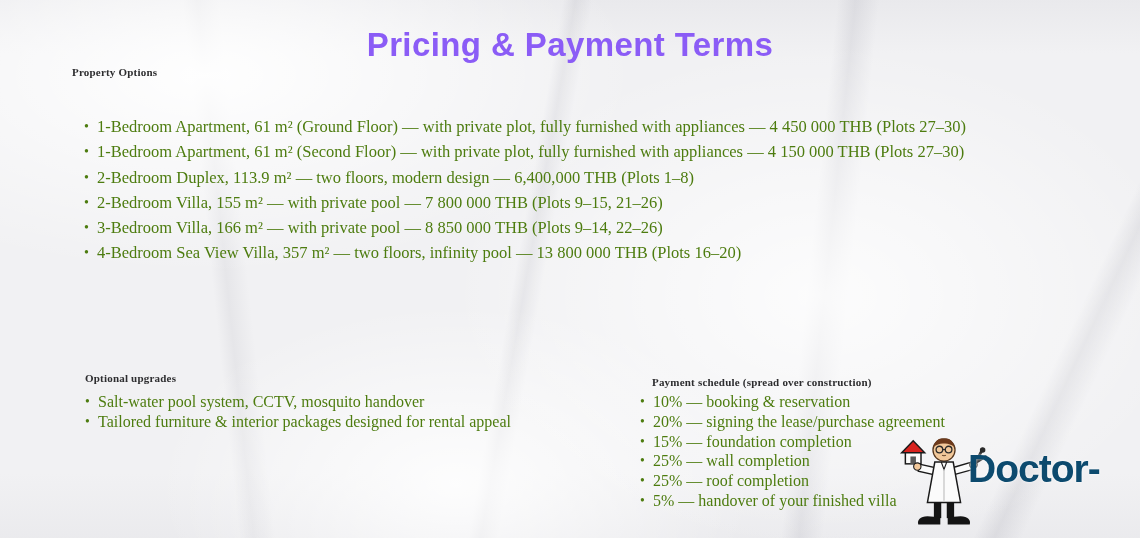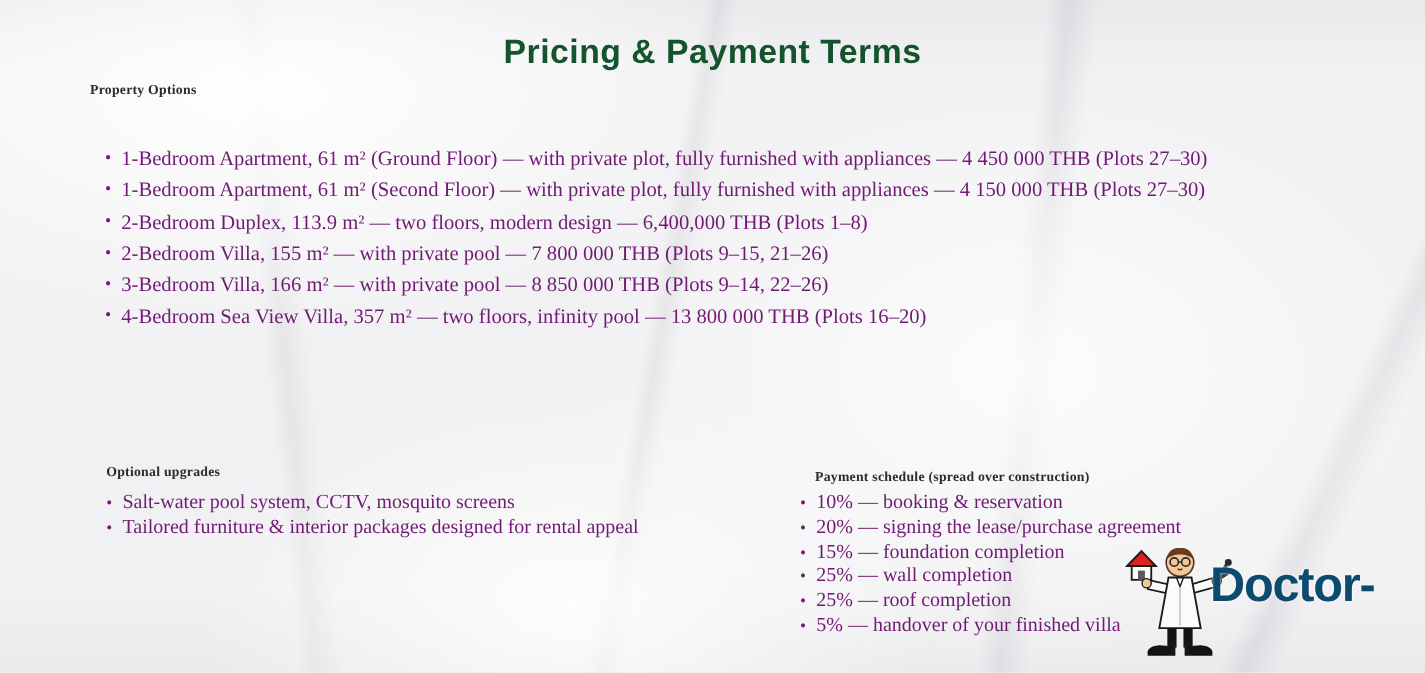--- a/index.html
+++ b/index.html
@@ -15,32 +15,32 @@
       linear-gradient(100deg, rgba(0,0,0,0) 45.6%, rgba(150,150,162,.16) 46.6%, rgba(0,0,0,0) 48%),
       linear-gradient(84deg, rgba(0,0,0,0) 20%, rgba(150,150,162,.12) 21.2%, rgba(0,0,0,0) 23%),
       linear-gradient(96deg, rgba(0,0,0,0) 70%, rgba(140,140,155,.15) 71.5%, rgba(0,0,0,0) 73.5%),
       linear-gradient(115deg, rgba(0,0,0,0) 88%, rgba(150,150,162,.18) 89.5%, rgba(0,0,0,0) 91.5%),
       linear-gradient(180deg, rgba(210,210,216,.25) 0%, rgba(210,210,216,0) 10%, rgba(210,210,216,0) 88%, rgba(205,205,212,.18) 100%);
   }
   .title{
     position:absolute; top:26px; left:0; width:100%;
     text-align:center;
     font-family:"Liberation Sans", sans-serif;
-    font-size:27px; font-weight:800; letter-spacing:.4px;
-    color:#14532d;
+    font-size:33px; font-weight:800; letter-spacing:.4px;
+    color:#8b5cf6;
   }
   h2.sec{
     position:absolute;
     font-size:11px; font-weight:bold; color:#2d2d2f;
     letter-spacing:.2px;
   }
   .h-property { left:72px; top:66px; }
   .h-upgrades { left:85px; top:372px; font-size:16.5px; }
   .h-payment  { left:652px; top:353px; font-size:16.5px;margin-top:23px; }
-  ul.blist{ position:absolute; list-style:none; color:#701a75; }
+  ul.blist{ position:absolute; list-style:none; color:#4d7c0f; }
   ul.blist li{ position:relative; padding-left:13px; }
   ul.blist li::before{
     content:"\2022";
     position:absolute; left:0; top:0;
     font-size:.85em; line-height:inherit;
   }
   .list-property{ left:84px; top:114px; font-size:16.5px; line-height:25.3px; }
   .list-property li{ padding-left:14px; }
   .list-upgrades{ left:85px; top:392px; font-size:16px; line-height:19.8px; }
   .list-payment { left:640px; top:392px; font-size:16px; line-height:19.8px; }
@@ -67,21 +67,21 @@
   <li>1-Bedroom Apartment, 61 m² (Ground Floor) — with private plot, fully furnished with appliances — 4 450 000 THB (Plots 27–30)</li>
   <li>1-Bedroom Apartment, 61 m² (Second Floor) — with private plot, fully furnished with appliances — 4 150 000 THB (Plots 27–30)</li>
   <li>2-Bedroom Duplex, 113.9 m² — two floors, modern design — 6,400,000 THB (Plots 1–8)</li>
   <li>2-Bedroom Villa, 155 m² — with private pool — 7 800 000 THB (Plots 9–15, 21–26)</li>
   <li>3-Bedroom Villa, 166 m² — with private pool — 8 850 000 THB (Plots 9–14, 22–26)</li>
   <li>4-Bedroom Sea View Villa, 357 m² — two floors, infinity pool — 13 800 000 THB (Plots 16–20)</li>
 </ul>
 
 <h2 class="sec h-upgrades">Optional upgrades</h2>
 <ul class="blist list-upgrades">
-  <li>Salt-water pool system, CCTV, mosquito screens</li>
+  <li>Salt-water pool system, CCTV, mosquito handover</li>
   <li>Tailored furniture &amp; interior packages designed for rental appeal</li>
 </ul>
 
 <h2 class="sec h-payment">Payment schedule (spread over construction)</h2>
 <ul class="blist list-payment">
   <li>10% — booking &amp; reservation</li>
   <li>20% — signing the lease/purchase agreement</li>
   <li>15% — foundation completion</li>
   <li>25% — wall completion</li>
   <li>25% — roof completion</li>

